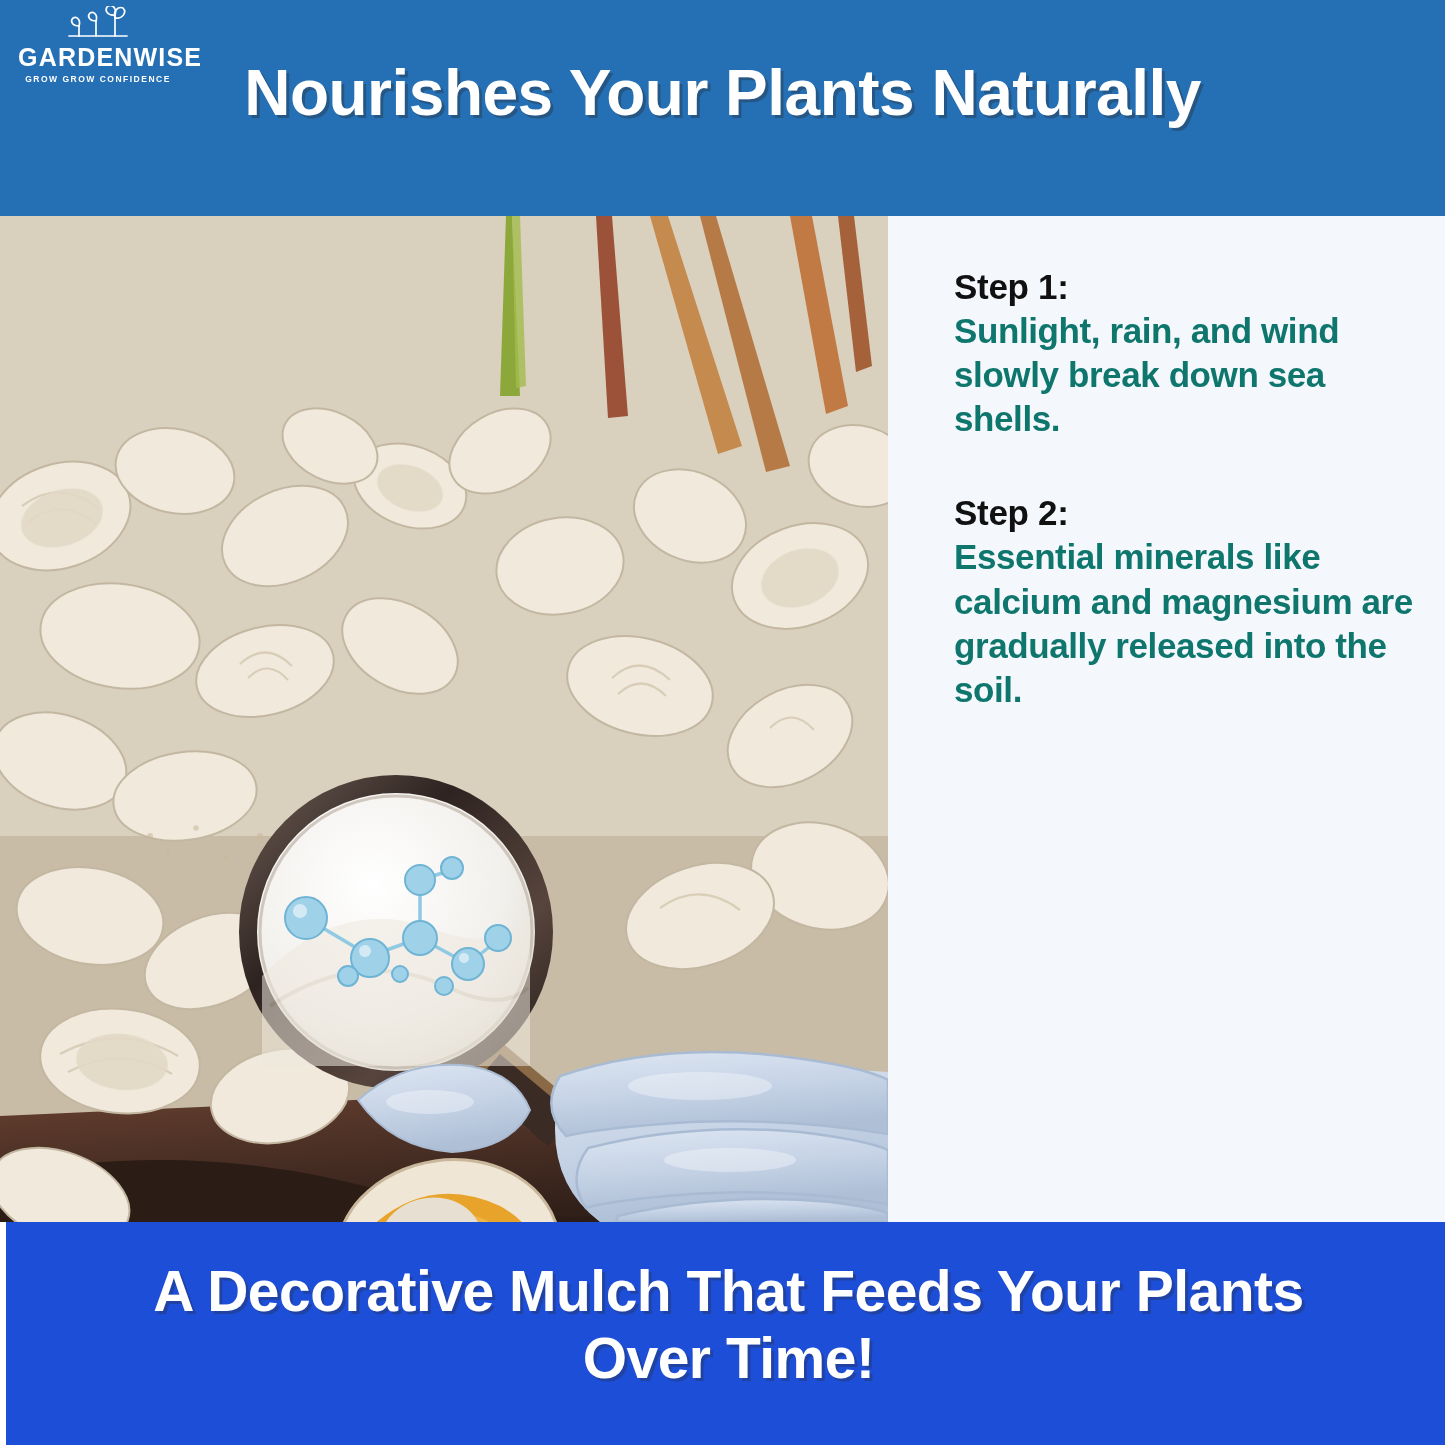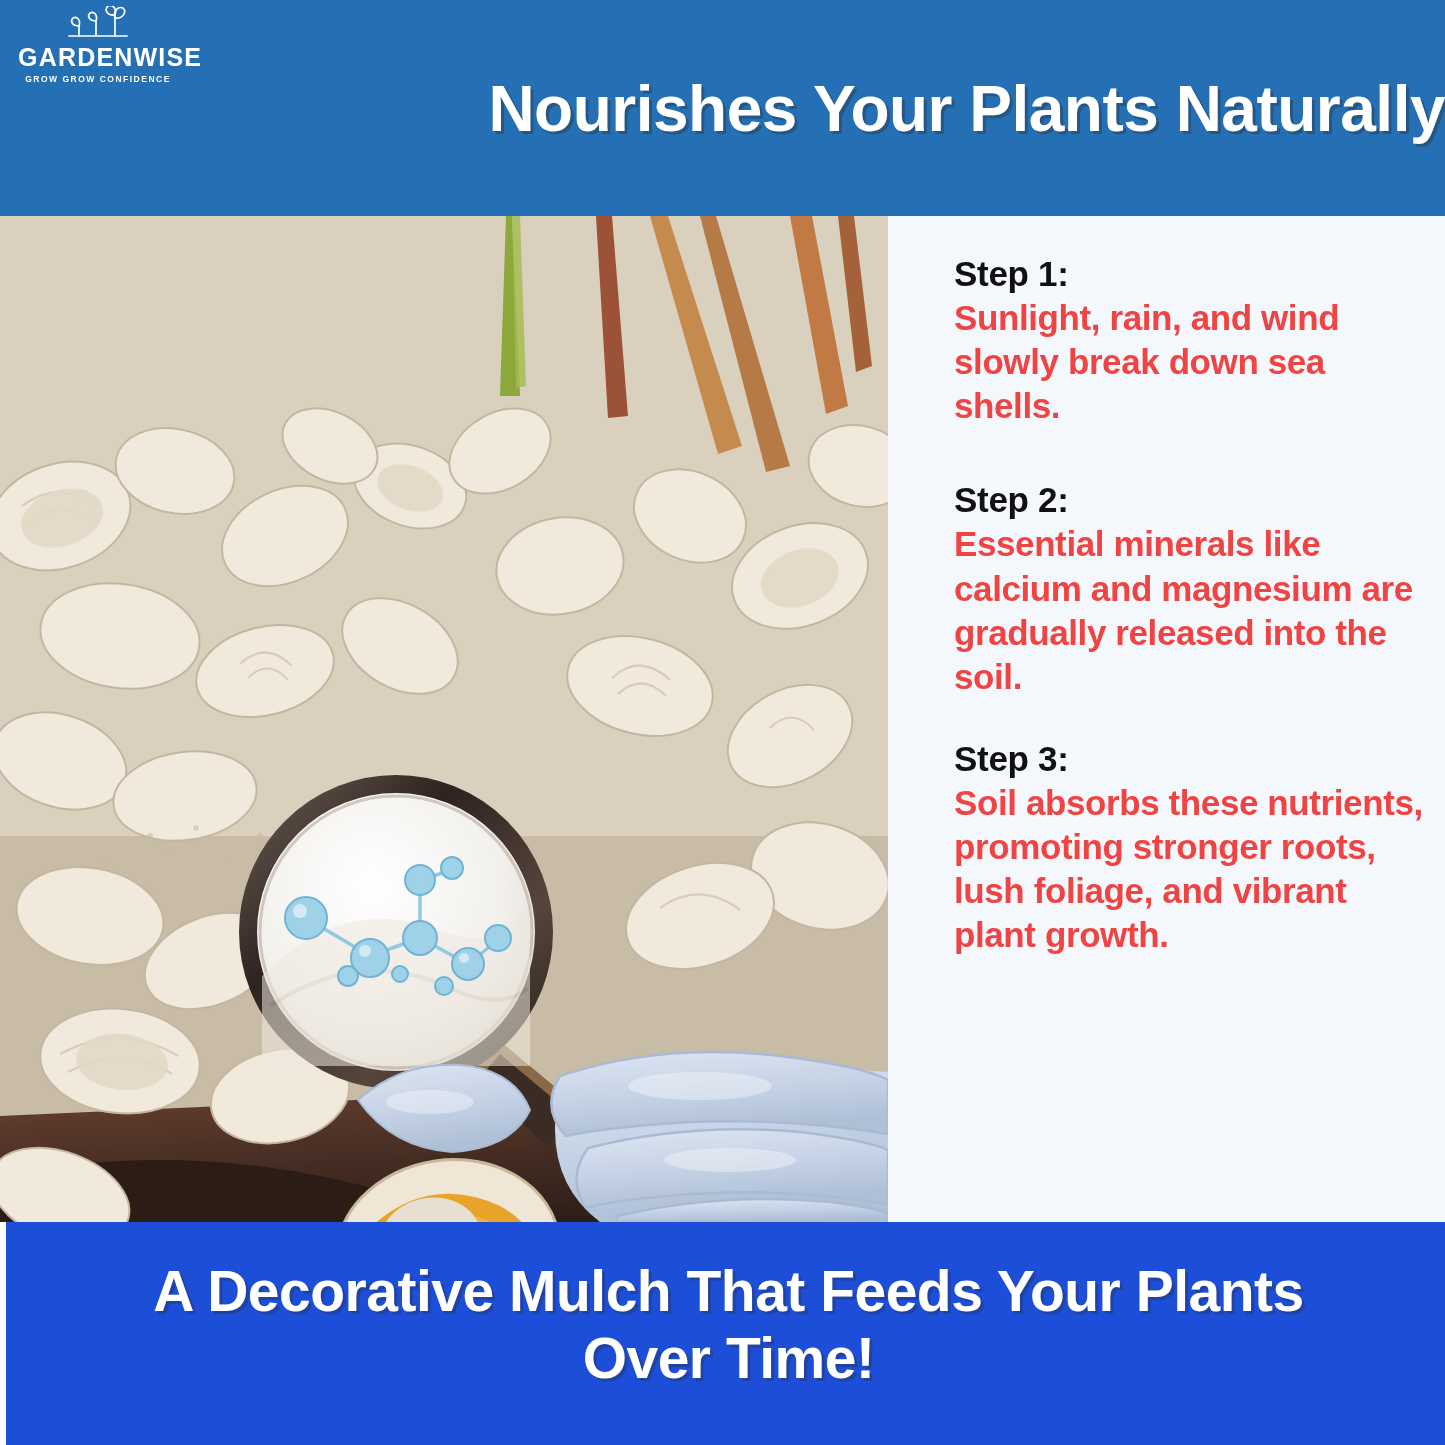--- a/index.html
+++ b/index.html
@@ -38,23 +38,23 @@
   #logo-tag {
     display:block;
     color:#ffffff;
     font-size:8.5px;
     font-weight:bold;
     letter-spacing:1.5px;
     margin-top:4px;
   }
   #headline {
     position:absolute;
-    left:0; top:72px;
+    left:0; top:56px;
     width:1445px;
-    text-align:right;
+    text-align:center;
     color:#ffffff;
     font-size:64px;
     font-weight:bold;
     letter-spacing:-0.5px;
     text-shadow:3px 3px 0 rgba(40,40,40,0.35);
     white-space:nowrap;
   }
 
   
   #middle {
@@ -70,32 +70,32 @@
     overflow:hidden;
     background:#cdbda6;
   }
   #photo svg { display:block; width:888px; height:1006px; }
 
   
   #steps {
     position:absolute; left:888px; top:0;
     width:557px; height:1006px;
     background:#F4F8FC;
-    padding:36px 22px 0 66px;
+    padding:49px 22px 0 66px;
   }
   .step { margin-bottom:30px; }
   .step-title {
     color:#111111;
     font-size:35px;
     font-weight:bold;
     line-height:1.26;
     letter-spacing:-0.3px;
   }
   .step-body {
-    color:#ef4444;
+    color:#0f766e;
     font-size:35px;
     font-weight:bold;
     line-height:1.26;
     letter-spacing:-0.4px;
   }
   #step-1 { margin-bottom:50px; }
   #step-2 { margin-bottom:38px;margin-top:36px; }
 
   
   #bottom-banner {
@@ -320,24 +320,20 @@
       <div class="step" id="step-1">
         <div class="step-title">Step 1:</div>
         <div class="step-body">Sunlight, rain, and wind slowly break down sea shells.</div>
       </div>
 
       <div class="step" id="step-2">
         <div class="step-title">Step 2:</div>
         <div class="step-body">Essential minerals like calcium and magnesium are gradually released into the soil.</div>
       </div>
 
-      <div class="step" id="step-3">
-        <div class="step-title">Step 3:</div>
-        <div class="step-body">Soil absorbs these nutrients, promoting stronger roots, lush foliage, and vibrant plant growth.</div>
-      </div>
 
     </div>
   </div>
 
   <div id="bottom-banner">
     <div id="tagline">
       <div>A Decorative Mulch That Feeds Your Plants</div>
       <div>Over Time!</div>
     </div>
   </div>

